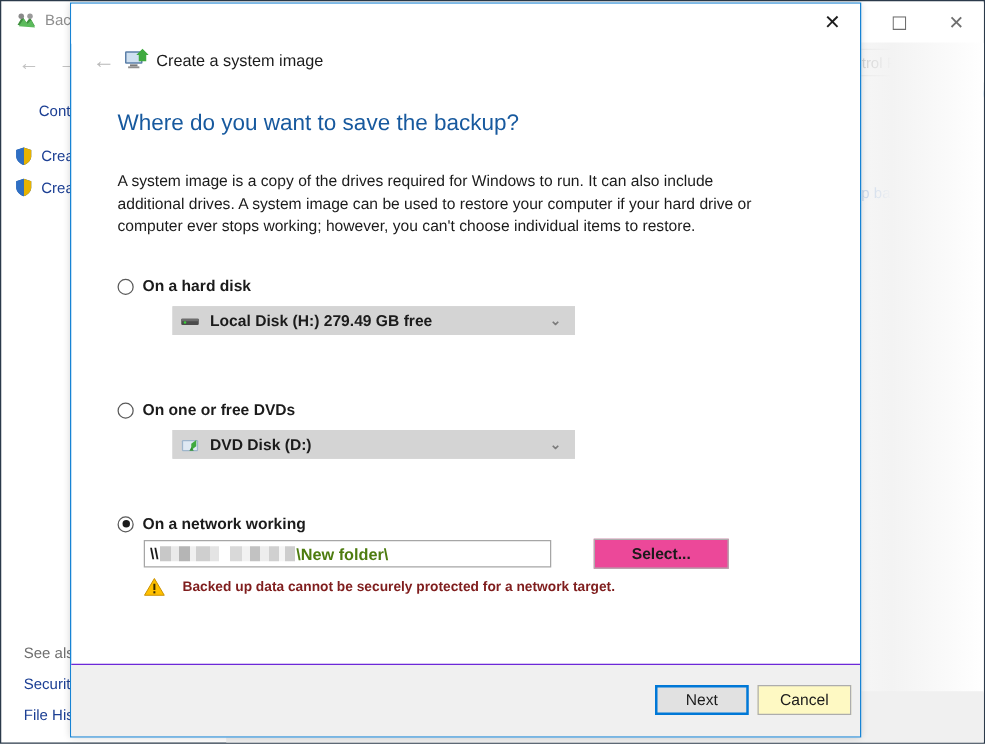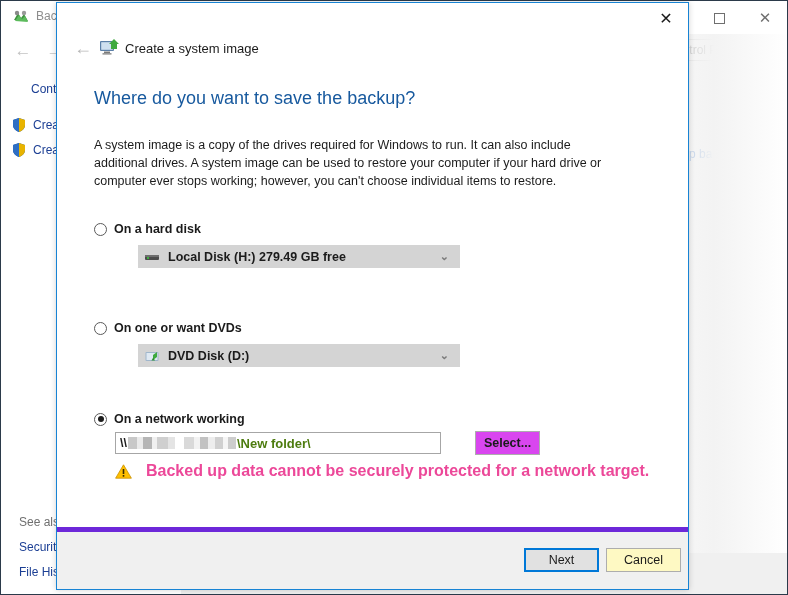--- a/index.html
+++ b/index.html
@@ -320,53 +320,53 @@
   }
   #net-path-post {
     font-size: 13px;
     color: #4d7c0f;
     white-space: nowrap;
   }
 
   #select-button {
     position: absolute;
     left: 381px; top: 21px;
-    width: 65px; height: 24px;
-    background: #d946ef;
+    width: 108px; height: 24px;
+    background: #ec4899;
     border: 1px solid #adadad;
     box-sizing: border-box;
     font-size: 12.5px;
     color: #1b1b1b;
     display: flex; align-items: center; justify-content: center;
   }
 
   #net-warning {
     position: absolute;
     left: 21px; top: 52px;
     display: flex;
     align-items: center;
   }
   #warn-icon {
     width: 17px; height: 15px;
     position: relative;
     flex: none;
   }
   #warn-text {
     margin-left: 14px;
-    font-size: 16px;
-    color: #ec4899;
+    font-size: 11px;
+    color: #7f1d1d;
     white-space: nowrap;
   }
 
   #dlg-footer {
     position: absolute;
     left: 0; bottom: 0;
     width: 631px; height: 57px;
     background: #f0f0f0;
-    border-top: 5px solid #6d28d9;
+    border-top: 1px solid #6d28d9;
   }
   .dlg-btn {
     position: absolute;
     top: 16px;
     width: 75px; height: 24px;
     background: #fef9c3;
     border: 1px solid #adadad;
     box-sizing: border-box;
     font-size: 12.5px;
     color: #1b1b1b;
@@ -486,21 +486,21 @@
         </svg>
       </span>
       <span class="combo-text">Local Disk (H:)  279.49 GB free</span>
       <span class="combo-arrow">⌄</span>
     </div>
   </div>
 
   <div class="opt-block" id="opt-dvd">
     <div class="radio-row">
       <span class="radio"></span>
-      <span class="radio-label">On one or want DVDs</span>
+      <span class="radio-label">On one or free DVDs</span>
     </div>
     <div class="combo">
       <span class="combo-icon">
         <svg width="16" height="16" viewBox="0 0 16 16">
           <rect x="1.5" y="4" width="13" height="9" rx="1" fill="#9fb6cc"></rect>
           <rect x="2.5" y="5" width="11" height="7" fill="#dfe9f3"></rect>
           <path d="M9 12 L9 7 L13 4 L13 9 Z" fill="#3faa3f"></path>
           <path d="M7.5 12.5 L11 12.5 L9.2 9.5 Z" fill="#2f8f2f"></path>
         </svg>
       </span>

